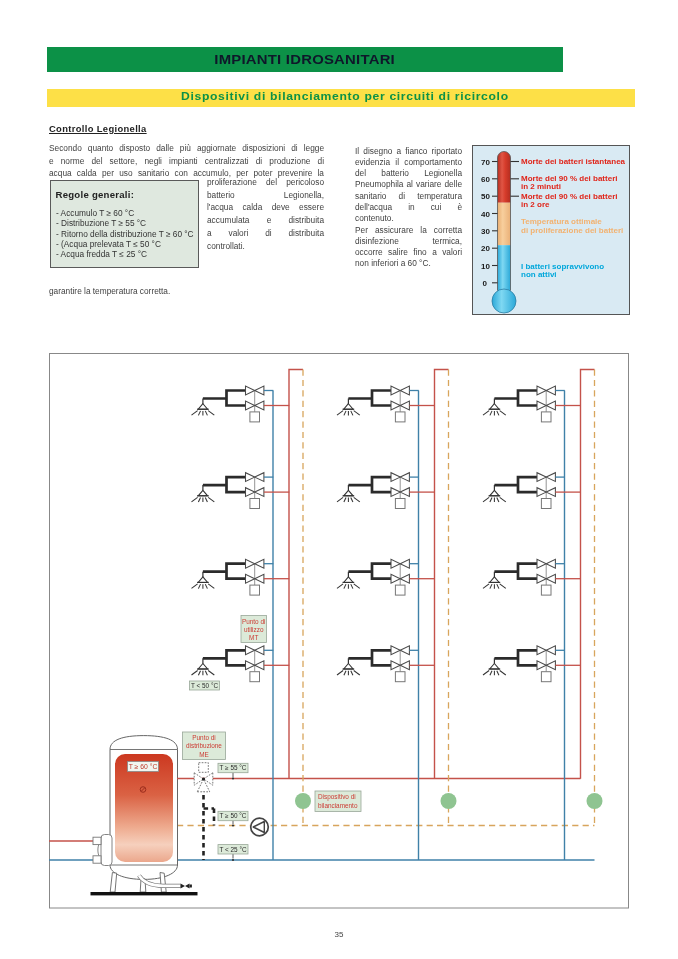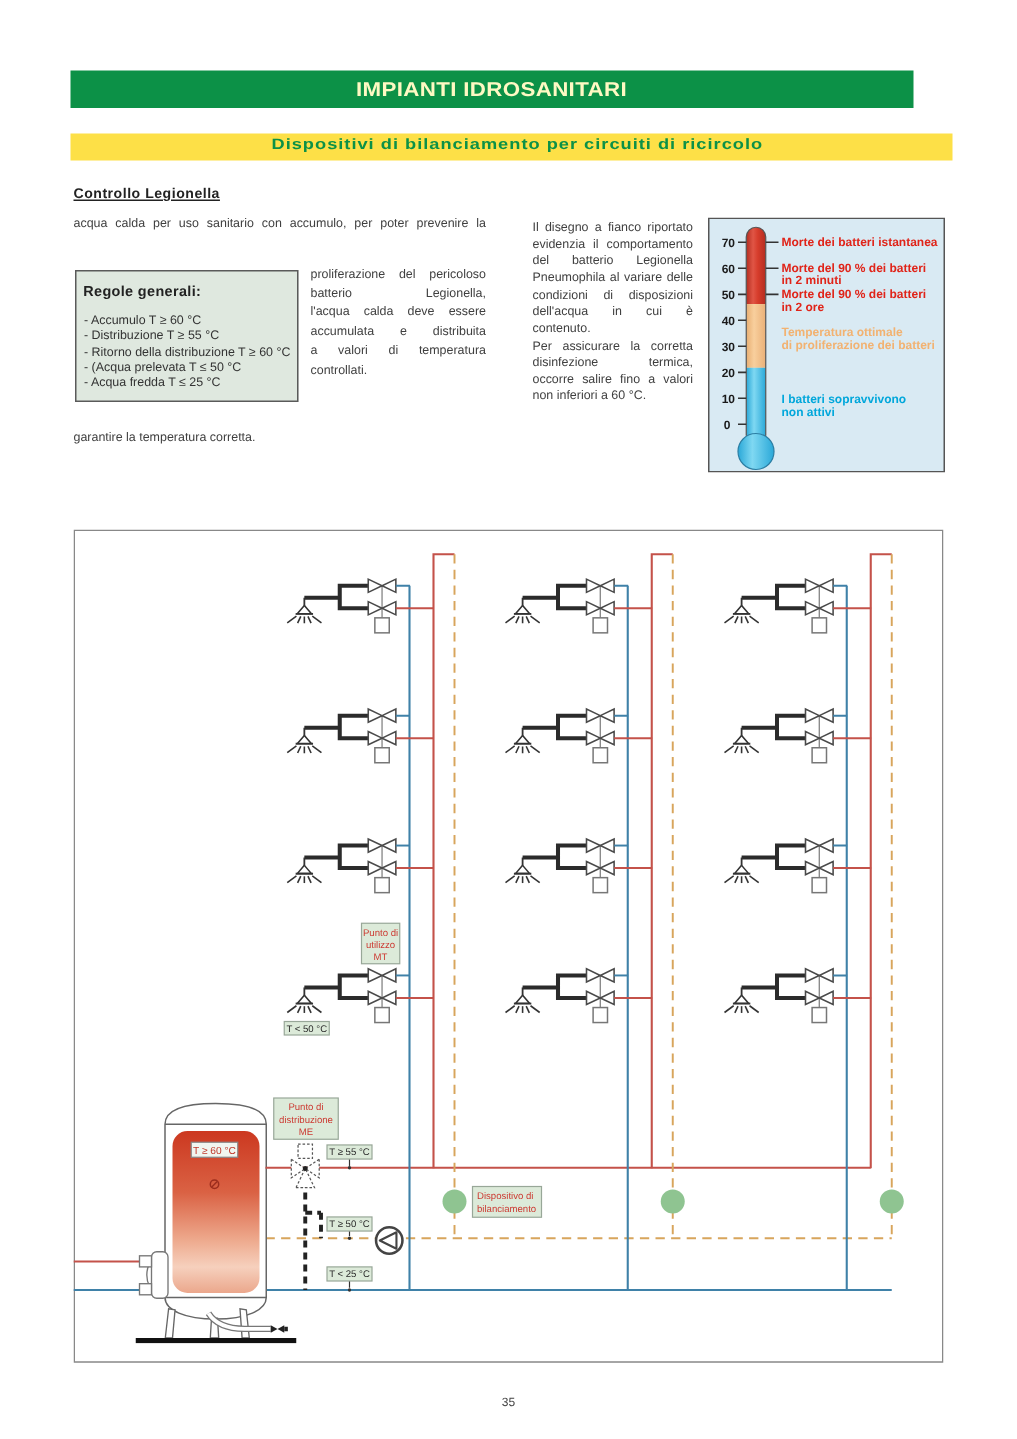--- a/index.html
+++ b/index.html
@@ -1,20 +1,20 @@
 <!DOCTYPE html>
 <html><head>
 <meta charset="utf-8">
 <style>
 html,body{margin:0;padding:0;}
 body{width:678px;height:959px;position:relative;background:#fff;
   font-family:"Liberation Sans",sans-serif;color:#3d3d3d;}
 .abs{position:absolute;}
-.band1{left:47px;top:47px;width:562px;height:25px;background:#0c9147;
-  color:#fef9c3;font-weight:bold;font-size:13.3px;text-align:center;line-height:25px;letter-spacing:.2px;overflow:visible;}
+.band1{left:47px;top:47px;width:516px;height:25px;background:#0c9147;
+  color:#0f172a;font-weight:bold;font-size:13.3px;text-align:center;line-height:25px;letter-spacing:.2px;overflow:visible;}
 .band2{left:47px;top:88.5px;width:588px;height:18px;background:#fde047;
   color:#0c9147;font-weight:bold;font-size:10px;text-align:center;line-height:15.5px;letter-spacing:.55px;}
 .h3{left:49px;top:123px;font-weight:bold;font-size:9.4px;color:#222;letter-spacing:0.35px;text-decoration:underline;}
 .body{font-size:8.3px;color:#3f3f3f;}
 .body div{text-align:justify;text-align-last:justify;white-space:nowrap;}
 .body div.last{text-align-last:left;}
 .p1{left:49px;top:142.2px;width:275px;line-height:12.4px;}
 .p2{left:207px;top:175.6px;width:117px;line-height:12.9px;}
 .p3{left:49px;top:284.5px;width:272px;line-height:12.5px;}
 .p4{left:355px;top:145.5px;width:107px;line-height:11.3px;}
@@ -23,49 +23,51 @@
 .rbox ul{position:absolute;left:5px;top:27px;margin:0;padding:0;list-style:none;
   font-size:8.3px;line-height:10.35px;letter-spacing:0;color:#333;}
 .pagenum{left:0;top:930px;width:678px;text-align:center;font-size:8px;color:#444;}
 </style>
 </head>
 <body>
 <div class="abs band1"><span style="display:inline-block;transform:scaleX(1.12);transform-origin:50% 50%;">IMPIANTI IDROSANITARI</span></div>
 <div class="abs band2"><span style="display:inline-block;transform:translateX(4px) scaleX(1.215);transform-origin:50% 50%;">Dispositivi di bilanciamento per circuiti di ricircolo</span></div>
 <div class="abs h3">Controllo Legionella</div>
 <div class="abs body p1">
+    <div>Secondo quanto disposto dalle più aggiornate disposizioni di legge</div>
+<div>e norme del settore, negli impianti centralizzati di produzione di</div>
 <div>acqua calda per uso sanitario con accumulo, per poter prevenire la</div>
   </div>
 <div class="abs body p2">
     <div>proliferazione del pericoloso</div>
 <div>batterio Legionella,</div>
 <div>l'acqua calda deve essere</div>
 <div>accumulata e distribuita</div>
-<div>a valori di temperatura</div>
+<div>a valori di distribuita</div>
 <div class="last">controllati.</div>
   </div>
 <div class="abs rbox">
     <span class="t">Regole generali:</span>
 <ul>
 <li>- Accumulo T ≥ 60 °C</li>
 <li>- Distribuzione T ≥ 55 °C</li>
 <li>- Ritorno della distribuzione T ≥ 60 °C</li>
 <li>- (Acqua prelevata T ≤ 50 °C</li>
 <li>- Acqua fredda T ≤ 25 °C</li>
 </ul>
   </div>
 <div class="abs body p3">
 <div class="last">garantire la temperatura corretta.</div>
   </div>
 <div class="abs body p4">
     <div>Il disegno a fianco riportato</div>
 <div>evidenzia il comportamento</div>
 <div>del batterio Legionella</div>
 <div>Pneumophila al variare delle</div>
-<div>condizioni di disposizioni</div>
+<div>sanitario di temperatura</div>
 <div>dell'acqua in cui è</div>
 <div class="last">contenuto.</div>
 <div>Per assicurare la corretta</div>
 <div>disinfezione termica,</div>
 <div>occorre salire fino a valori</div>
 <div class="last">non inferiori a 60 °C.</div>
   </div>
 <svg class="abs" style="left:472px;top:145px;" width="158" height="170" viewBox="0 0 158 170">
 <defs>
 <linearGradient id="tubeR" x1="0" x2="1" y1="0" y2="0">

